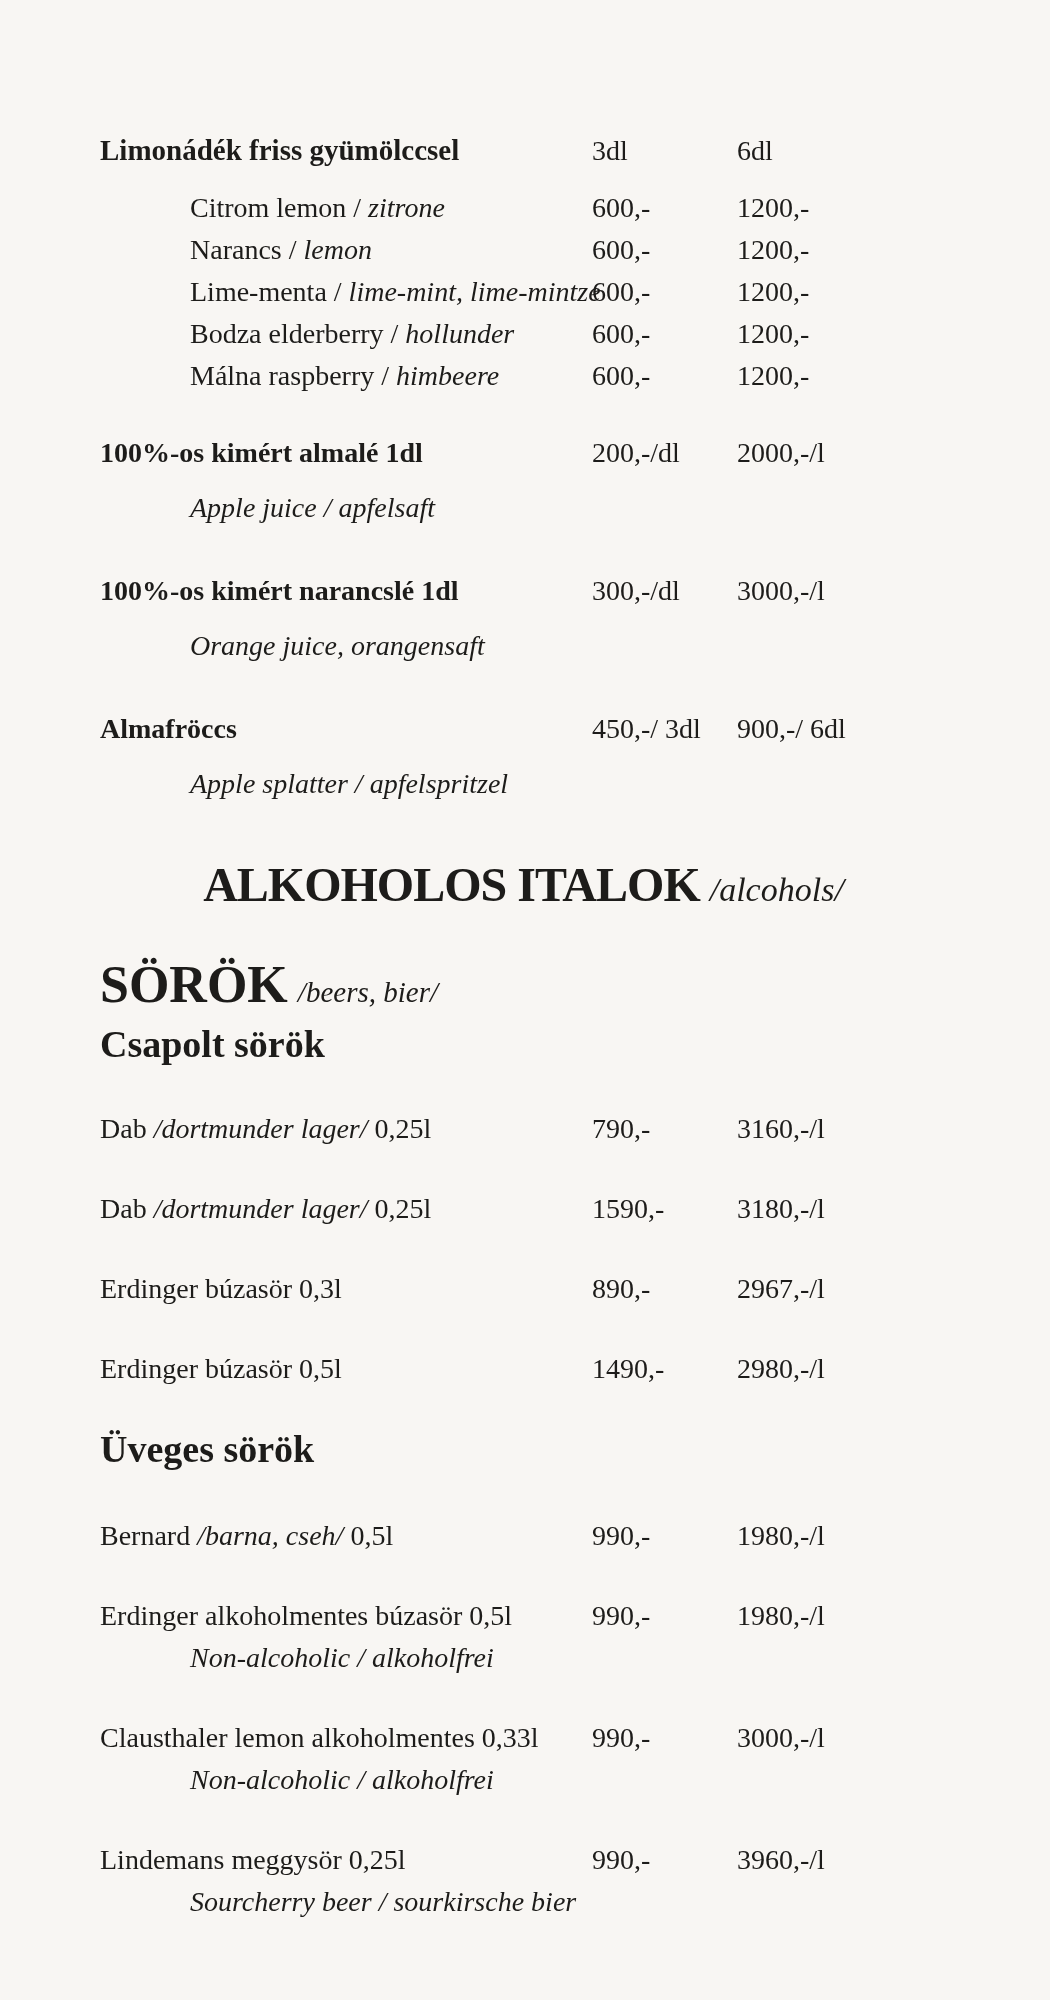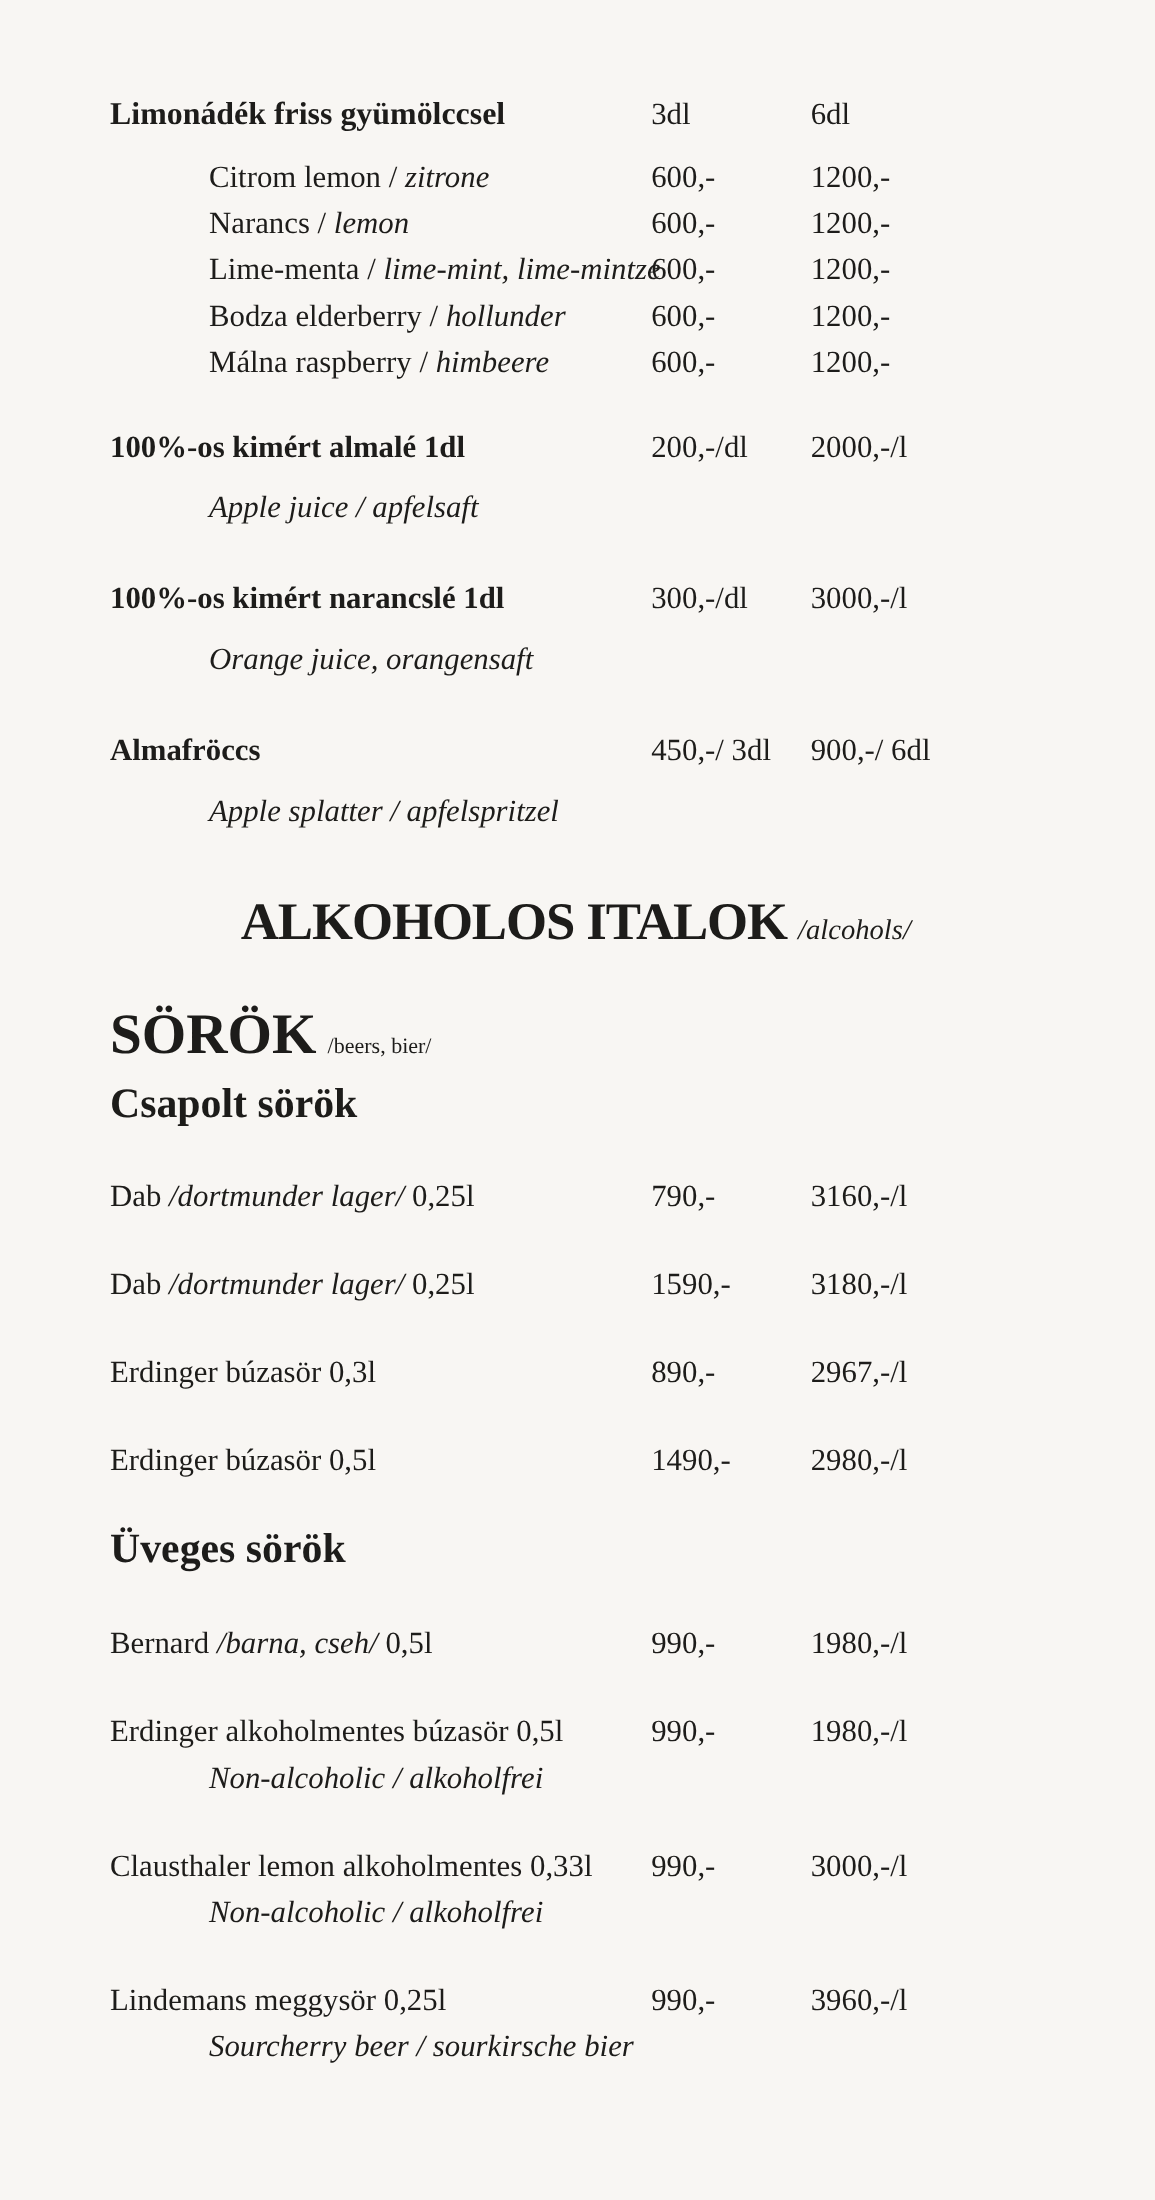--- a/index.html
+++ b/index.html
@@ -19,50 +19,50 @@
   }
   .row { display:flex; align-items:baseline; }
   .name { flex:1; min-width:0; }
   .line { white-space:nowrap; }
   .p1 { width:145px; white-space:nowrap; }
   .p2 { width:210px; white-space:nowrap;font-family:Liberation Serif, serif; }
   .it { font-style:italic; }
   .bold .pre, .bold .suf { font-weight:bold; }
 
   
-  .header-row { margin-bottom:25px; }
+  .header-row { margin-bottom:25px;margin-top:46px; }
   .section-title { font-weight:bold; font-size:29px; }
   .lemonade-items .row { margin-bottom:10px; }
   .lemonade-items .name { padding-left:90px; }
   .lemonade-items { margin-bottom:45px; }
 
   
   .juice-items .row { margin-bottom:51px; }
 
   
   .sub { font-style:italic; padding-left:90px; margin-top:23px; }
   .beer-list .sub { margin-top:10px; }
 
   
   .main-heading {
     margin:60px 0 0 0;
     text-align:center;
     font-size:48px; line-height:50px;
     font-weight:bold;
     letter-spacing:-1px;
   }
-  .heading-suffix { font-size:26px; font-weight:normal; font-style:italic; letter-spacing:0;margin-left:10px; }
+  .heading-suffix { font-size:34px; font-weight:normal; font-style:italic; letter-spacing:0;margin-left:10px; }
 
   
   .beers-heading {
     margin:40px 0 0 0;
     font-size:52px; line-height:60px;
     font-weight:bold;
   }
-  .beers-suffix { font-size:20px; font-weight:normal; margin-left:10px; letter-spacing:0; }
+  .beers-suffix { font-size:29px; font-weight:normal; font-style:italic; margin-left:10px; letter-spacing:0; }
 
   .group-heading { margin:6px 0 0 0; font-size:38px; line-height:32px; font-weight:bold; }
   .group-heading.second { margin-top:0; }
 
   .beer-list { margin-top:53px; }
   .beer-list .row { margin-bottom:48px; }
   .beer-list.bottled { margin-top:55px; }
 </style>
 </head>
 <body>

